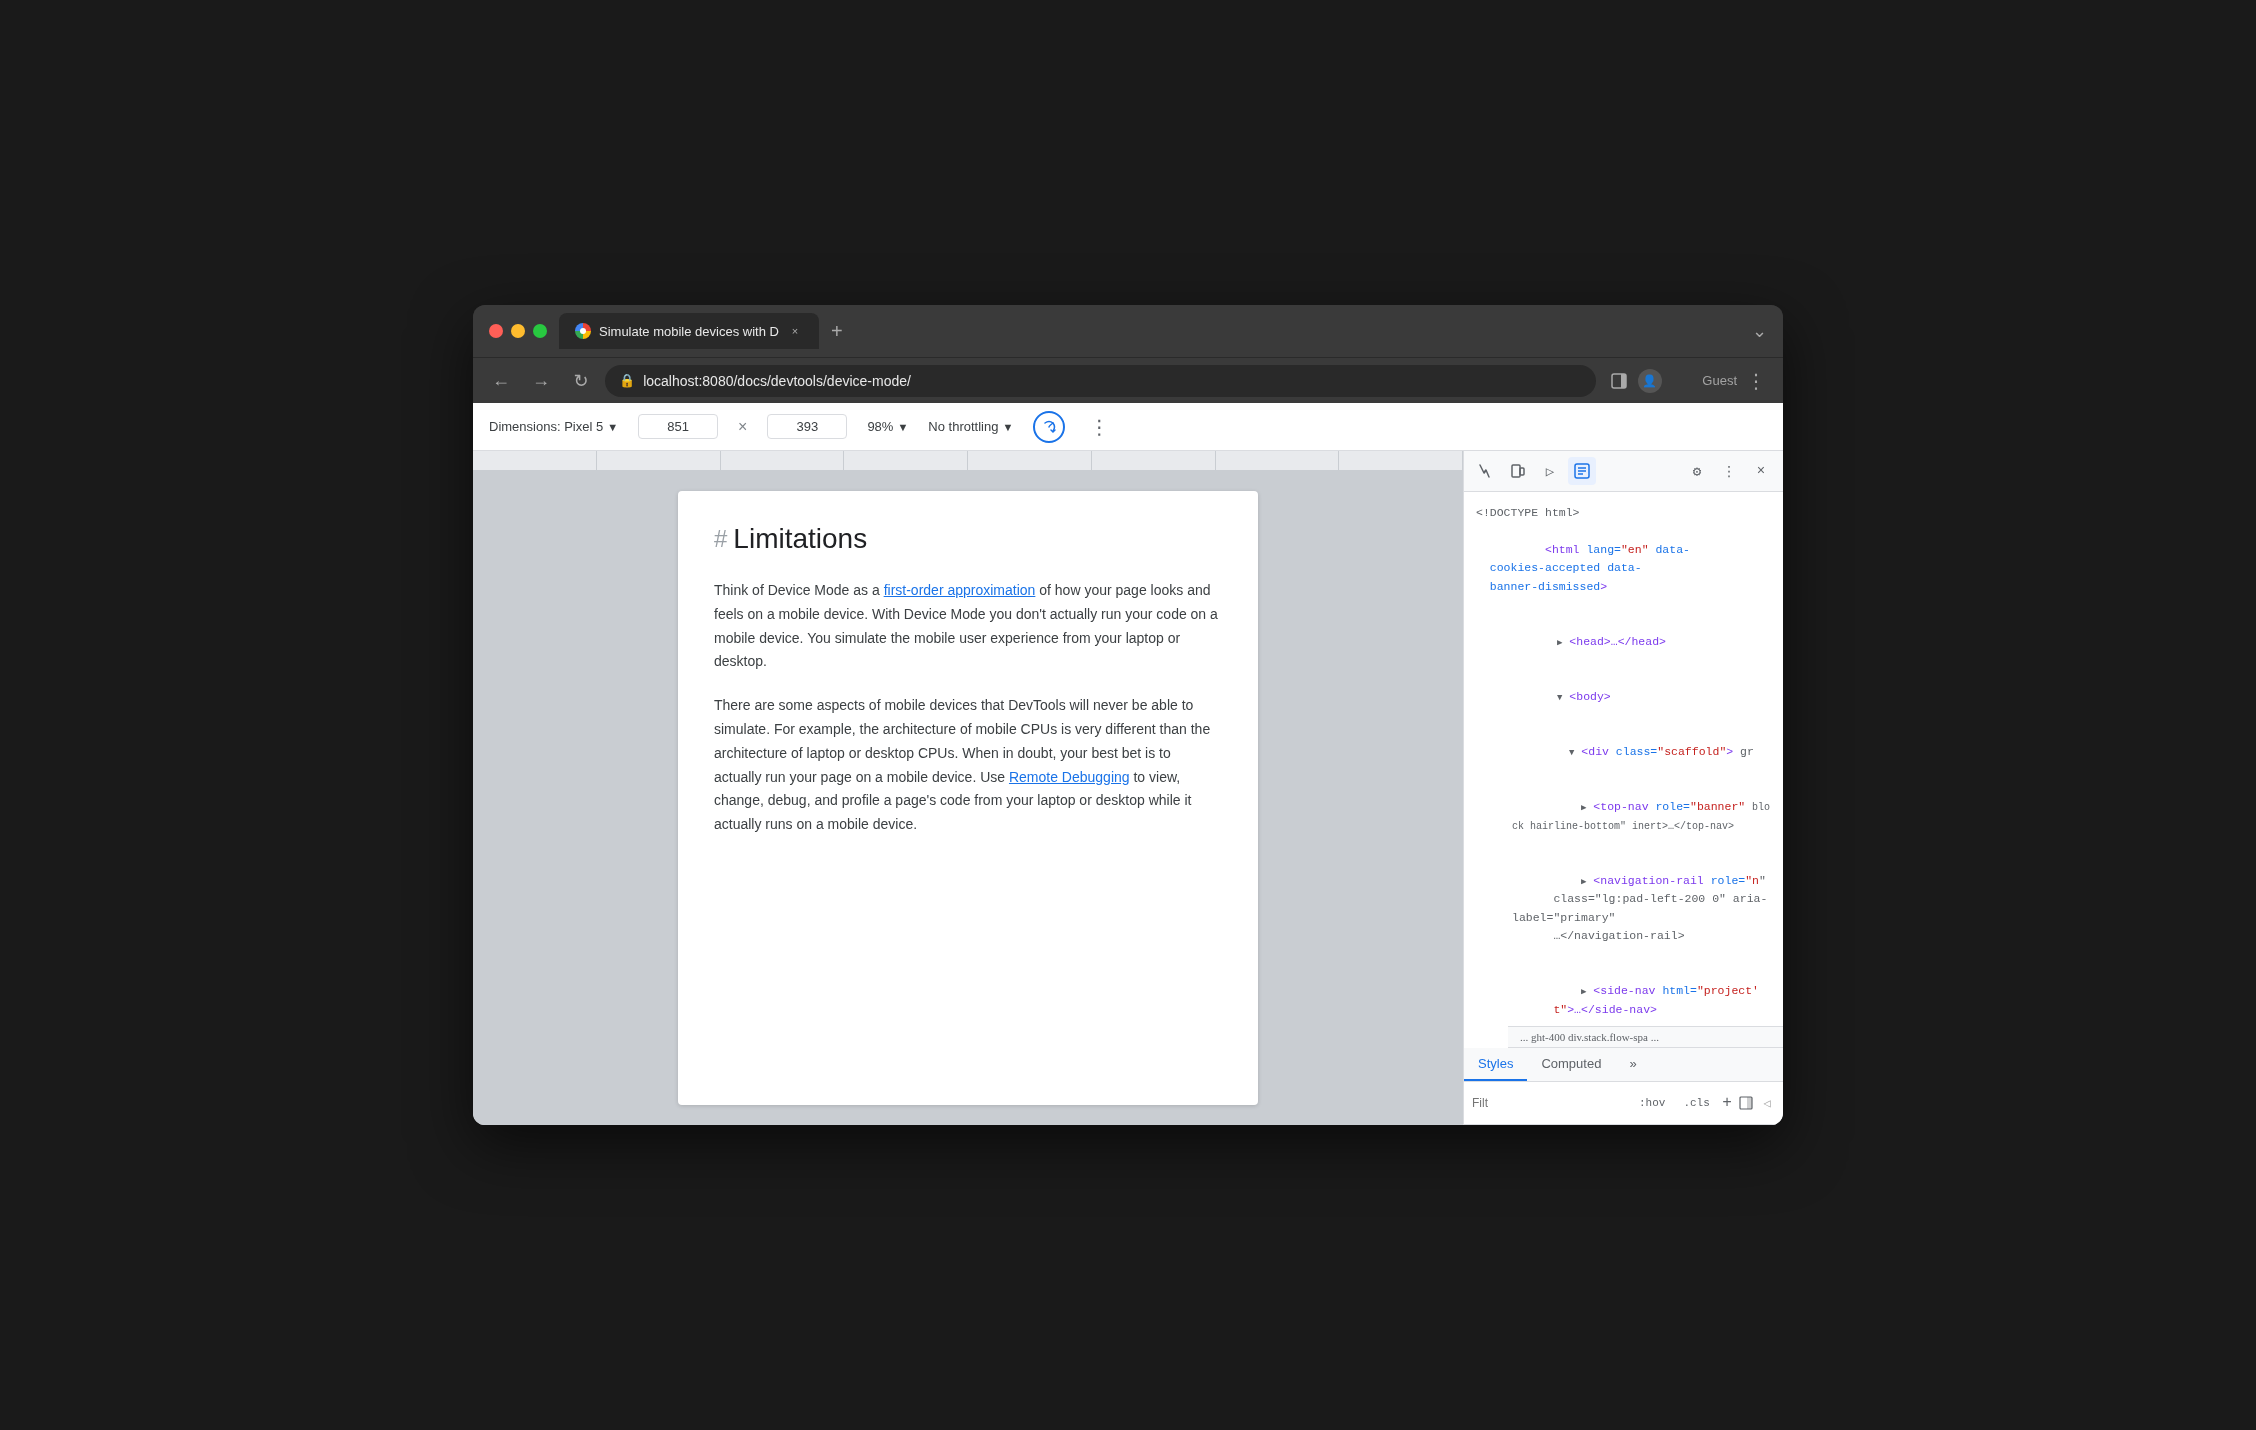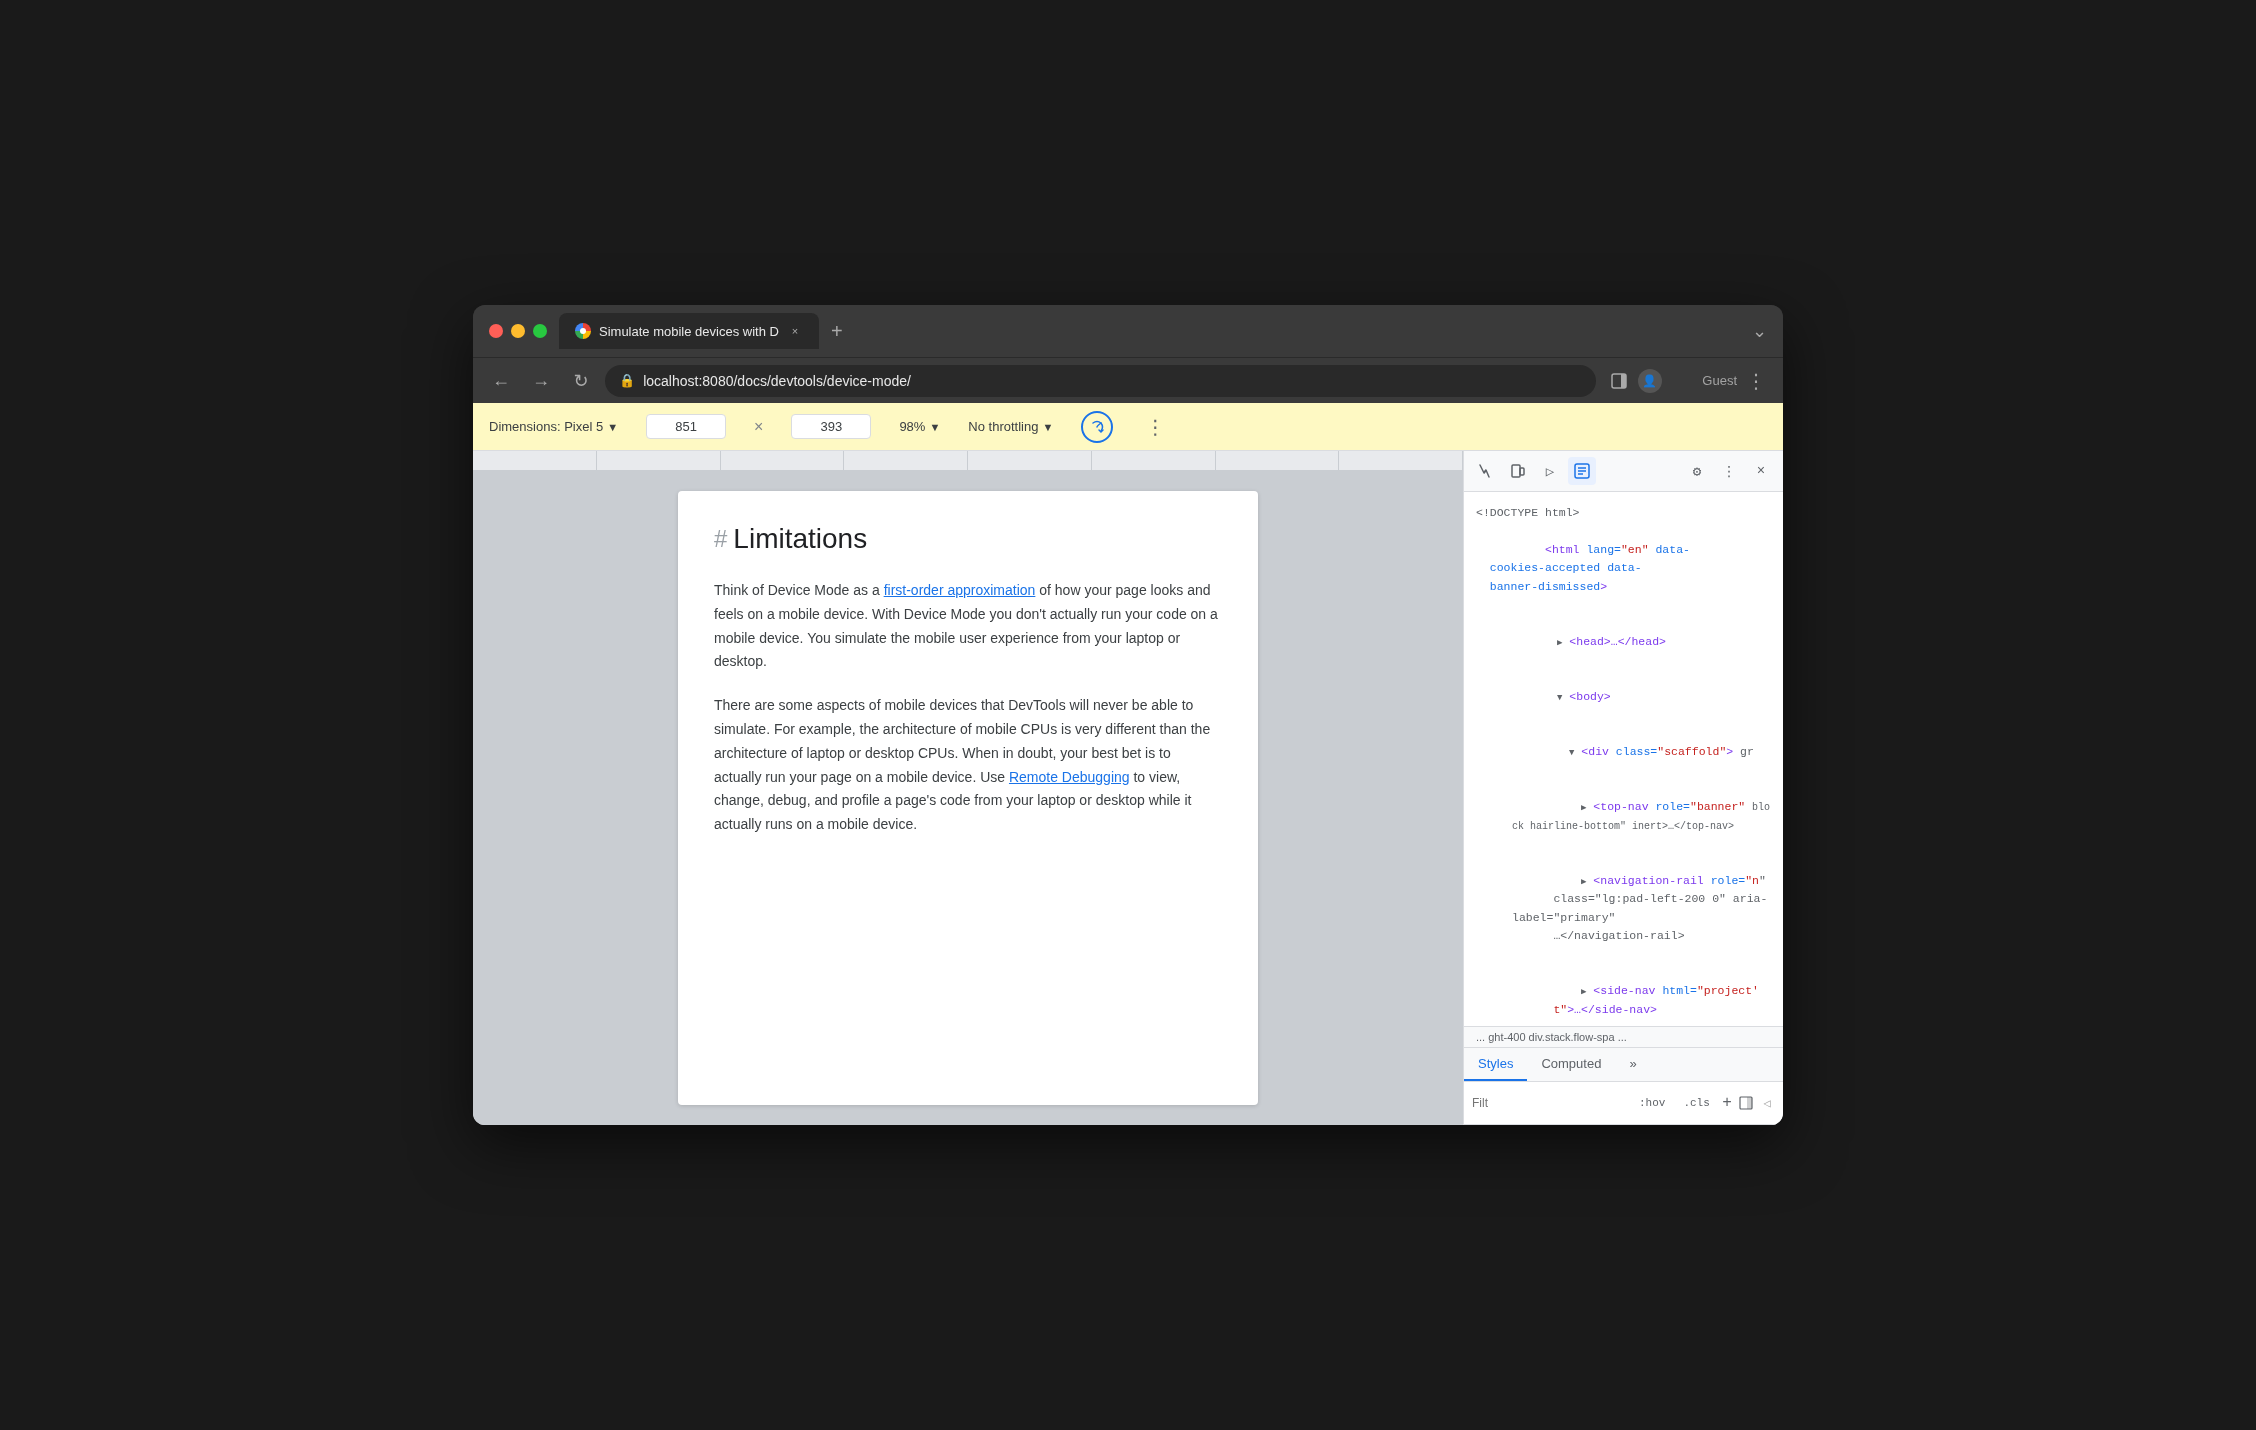--- a/index.html
+++ b/index.html
@@ -155,26 +155,26 @@
       border-radius: 50%;
       background: #555;
       display: flex;
       align-items: center;
       justify-content: center;
       font-size: 12px;
       color: #ccc;
     }
     
     .device-toolbar {
-      background: #fef9c3;
+      background: #ffffff;
       height: 48px;
       display: flex;
       align-items: center;
       padding: 0 16px;
-      gap: 28px;
+      gap: 20px;
       flex-shrink: 0;
       border-bottom: 1px solid #dadce0;
     }
     .toolbar-dropdown {
       display: flex;
       align-items: center;
       gap: 4px;
       cursor: pointer;
       color: #3c4043;
       font-size: 13px;
@@ -326,27 +326,28 @@
     .code-val { color: #c5221f; }
     .indent-1 { padding-left: 12px; }
     .indent-2 { padding-left: 24px; }
     .indent-3 { padding-left: 36px; }
     .triangle { font-size: 9px; color: #5f6368; }
     
     .devtools-breadcrumb {
       border-top: 1px solid #dadce0;
       border-bottom: 1px solid #dadce0;
       padding: 4px 12px;
-      font-family: Liberation Sans, sans-serif;
+      font-family: Liberation Serif, serif;
       font-size: 11px;
       color: #5f6368;
       background: #f8f9fa;
       white-space: nowrap;
       overflow: hidden;
       text-overflow: ellipsis;
+      margin-left: 44px;
     }
     
     .devtools-tabs {
       display: flex;
       border-bottom: 1px solid #dadce0;
       background: #f8f9fa;
     }
     .dt-tab {
       padding: 8px 14px;
       font-family: -apple-system, sans-serif;

